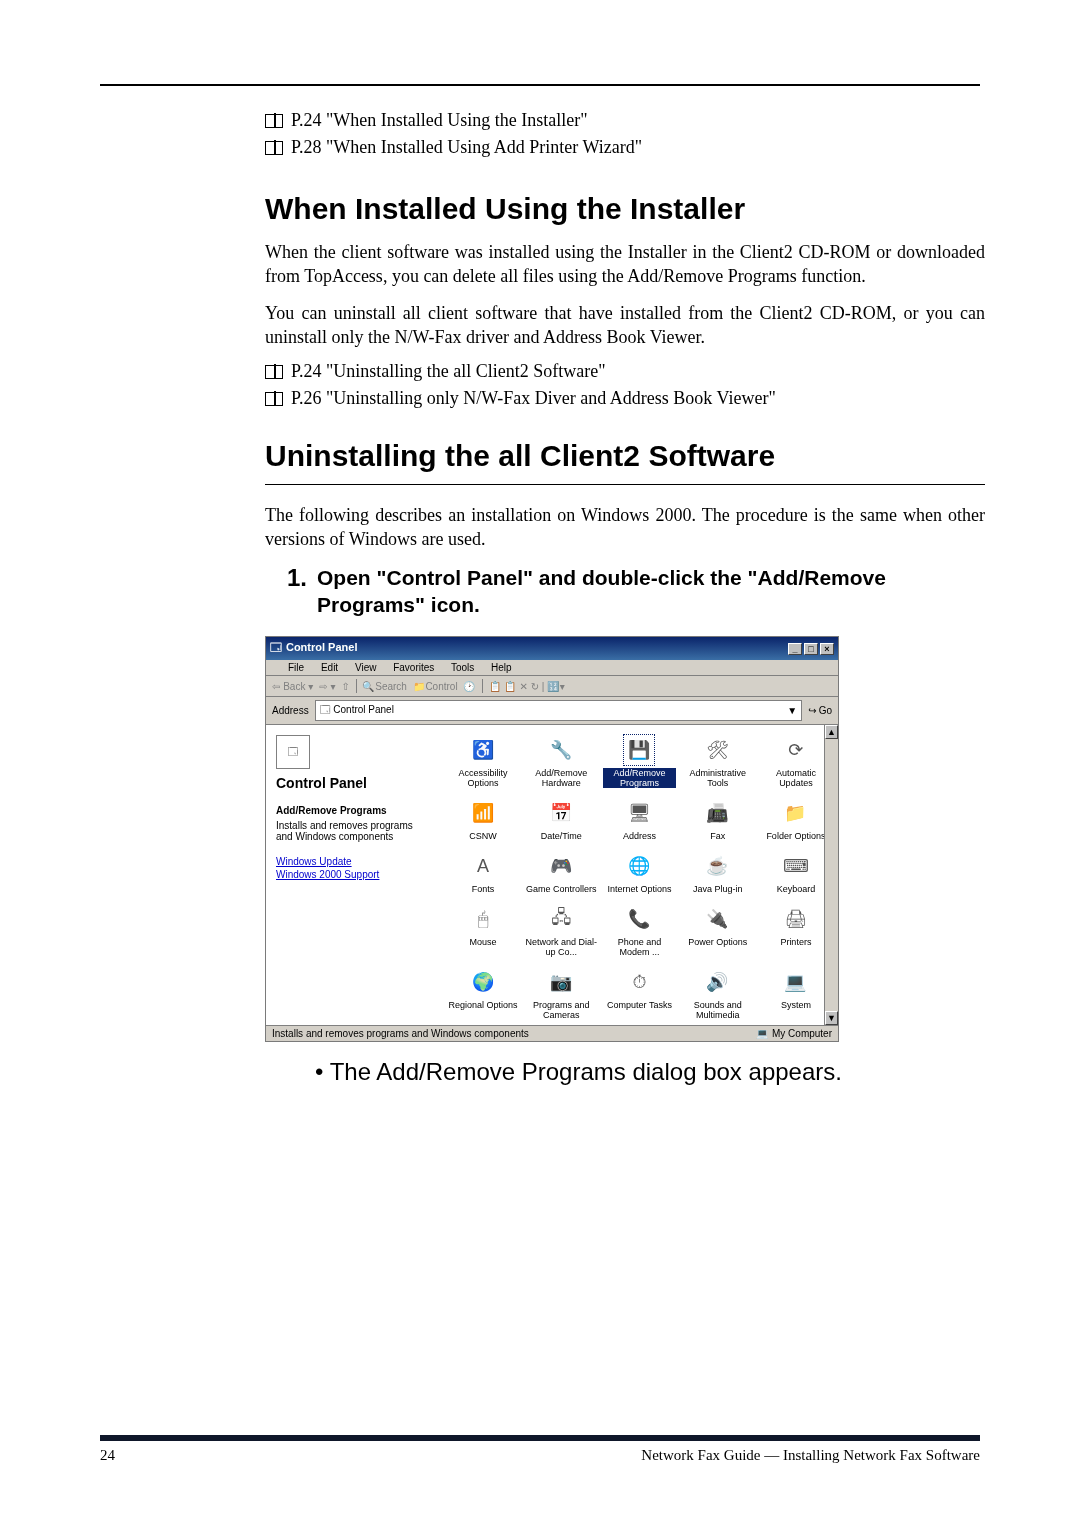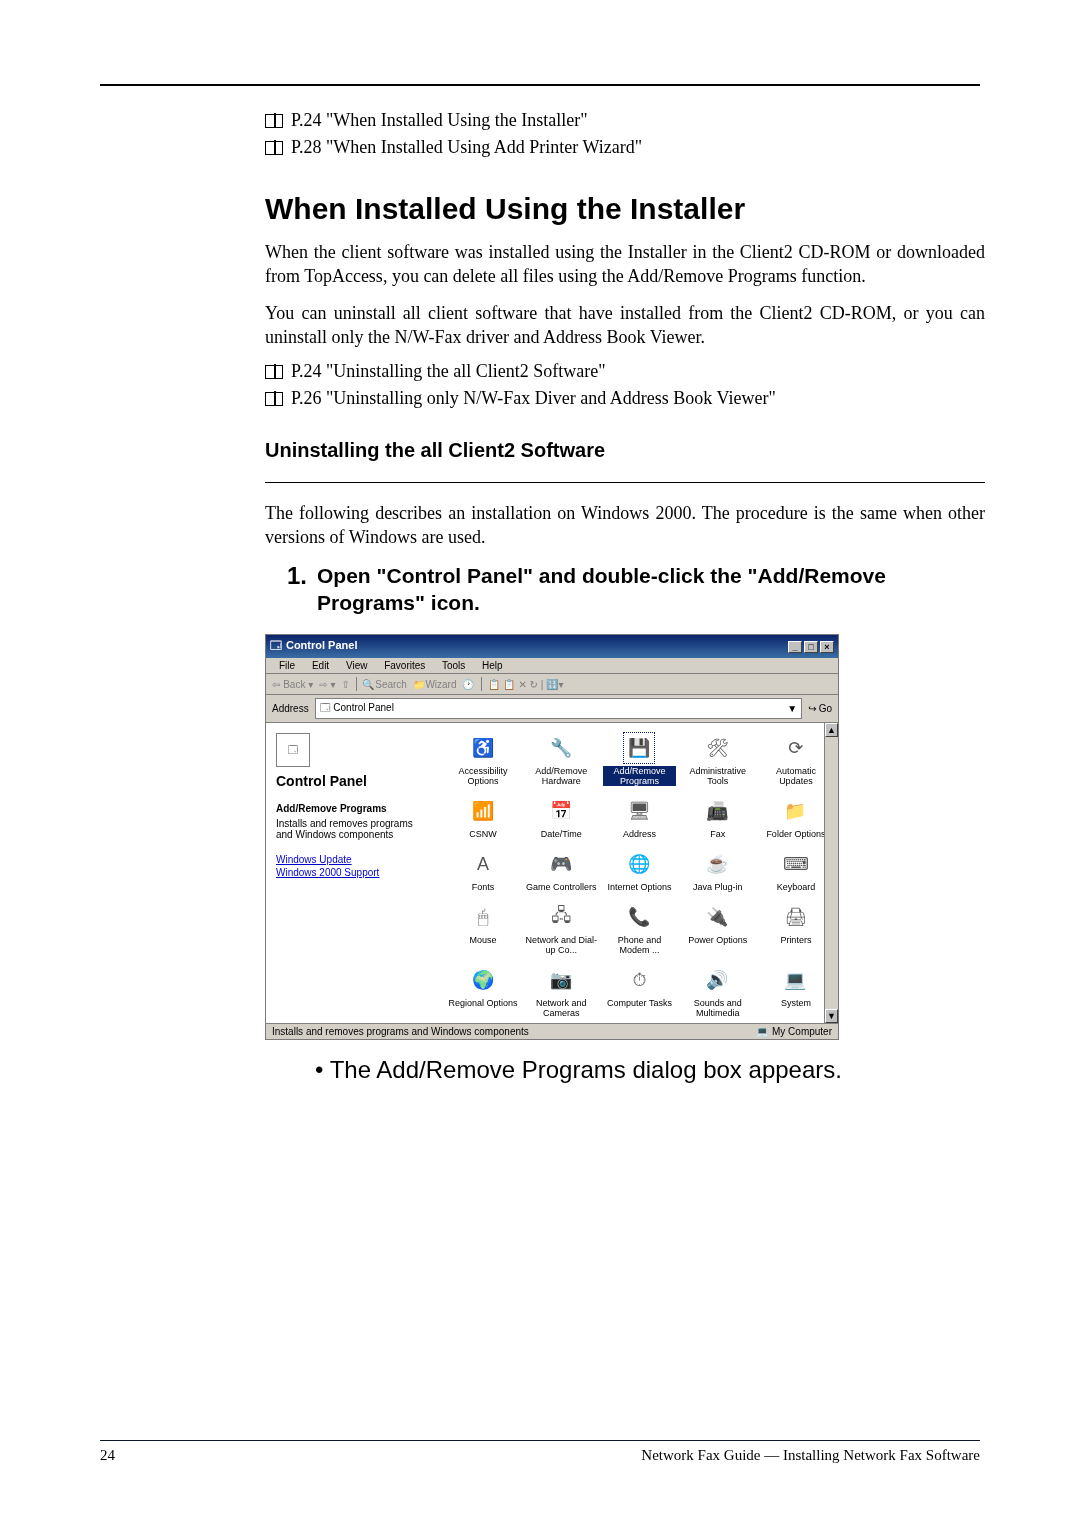--- a/index.html
+++ b/index.html
@@ -54,23 +54,23 @@
   }
   p.body {
     font-size: 18px;
     text-align: justify;
     margin-bottom: 12px;
     line-height: 1.35;
   }
   h3.subsection {
     font-family: Arial, Helvetica, sans-serif;
     font-weight: bold;
-    font-size: 20px;
+    font-size: 30px;
     margin-top: 30px;
-    padding-bottom: 20px;
+    padding-bottom: 11px;
     border-bottom: 1.5px solid #000;
     margin-bottom: 18px;
   }
   .step-block { margin-left: 22px; margin-top: 4px; }
   .step-num {
     font-family: Arial, Helvetica, sans-serif;
     font-weight: bold;
     font-size: 24px;
     float: left;
   }
@@ -107,21 +107,21 @@
     border: 1px solid #fff;
     border-right-color: #404040;
     border-bottom-color: #404040;
     font-size: 9px;
     line-height: 10px;
     text-align: center;
     color: #000;
   }
   .menubar {
     background: #d4d0c8;
-    padding: 2px 13px;
+    padding: 2px 22px;
     border-bottom: 1px solid #808080;
   }
   .menubar span { margin-right: 14px; text-decoration: underline; text-decoration-color: transparent; }
   .menubar span::first-letter { text-decoration: underline; }
   .toolbar {
     background: #d4d0c8;
     padding: 3px 6px;
     border-bottom: 1px solid #808080;
     display: flex;
     align-items: center;
@@ -230,21 +230,21 @@
     margin-top: 16px;
   }
   .bullet-line::before {
     content: "•  ";
   }
   .footer {
     position: absolute;
     bottom: 62px;
     left: 100px;
     right: 100px;
-    border-top: 1px solid #0f172a;
+    border-top: 6px solid #0f172a;
     padding-top: 6px;
     display: flex;
     justify-content: space-between;
     font-size: 15px;
   }
 </style>
 </head>
 <body>
 
 <div class="top-rule"></div>
@@ -299,21 +299,21 @@
       <span>Favorites</span>
       <span>Tools</span>
       <span>Help</span>
     </div>
     <div class="toolbar">
       <span>⇦ <span>Back</span> ▾</span>
       <span>⇨ ▾</span>
       <span>⇧</span>
       <span class="sep"></span>
       <span>🔍<span>Search</span></span>
-      <span>📁<span>Wizard</span></span>
+      <span>📁<span>Control</span></span>
       <span>🕑</span>
       <span class="sep"></span>
       <span>📋 📋 ✕ ↻ | 🔢▾</span>
     </div>
     <div class="addressbar">
       <span>Address</span>
       <div class="combo">
         <span><span>🗔</span> <span>Control Panel</span></span>
         <span>▼</span>
       </div>
@@ -412,21 +412,21 @@
           <div class="cp-item">
             <div class="ic">🖨</div>
             <div class="lbl">Printers</div>
           </div>
           <div class="cp-item">
             <div class="ic">🌍</div>
             <div class="lbl">Regional Options</div>
           </div>
           <div class="cp-item">
             <div class="ic">📷</div>
-            <div class="lbl">Network and Cameras</div>
+            <div class="lbl">Programs and Cameras</div>
           </div>
           <div class="cp-item">
             <div class="ic">⏱</div>
             <div class="lbl">Computer Tasks</div>
           </div>
           <div class="cp-item">
             <div class="ic">🔊</div>
             <div class="lbl">Sounds and Multimedia</div>
           </div>
           <div class="cp-item">

